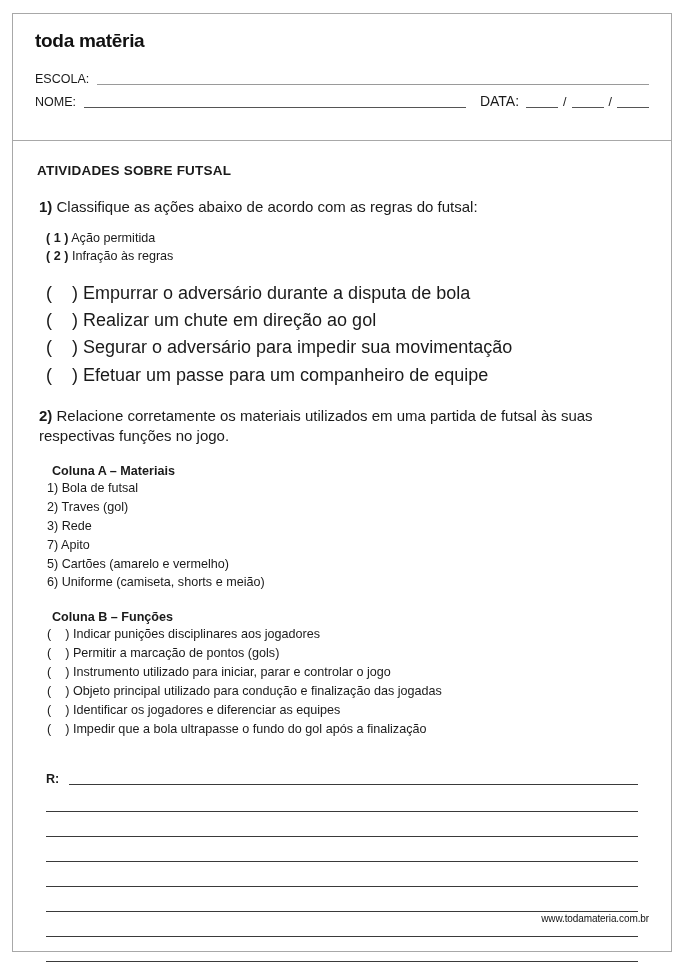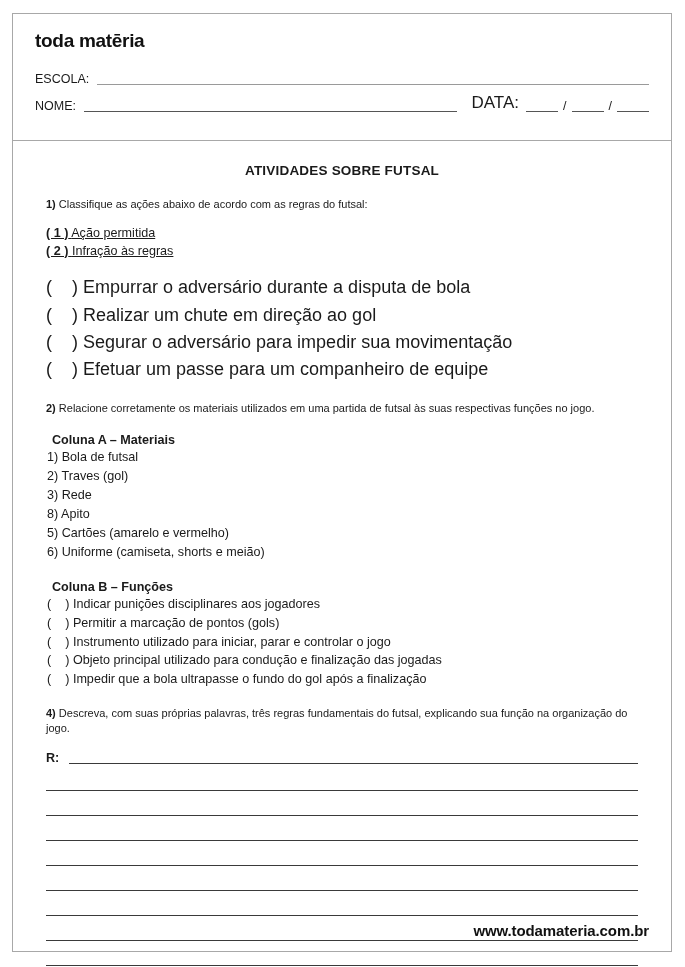--- a/index.html
+++ b/index.html
@@ -62,21 +62,21 @@
   .rule-dark { border-bottom: 1px solid #555555; }
 
   .date-group {
     display: flex;
     align-items: flex-end;
     margin-left: 14px;
     white-space: nowrap;
   }
 
   .date-label {
-    font-size: 17px;
+    font-size: 14px;
     padding-bottom: 1px;
     margin-right: 7px;
   }
 
   .date-blank {
     width: 32px;
     border-bottom: 1px solid #555555;
     height: 1px;
     margin-bottom: 2px;
   }
@@ -85,41 +85,40 @@
     font-size: 12.5px;
     padding: 0 5px;
     padding-bottom: 1px;
     color: #1a1a1a;
   }
 
   
   .body-area { padding: 22px 24px 0 24px; }
 
   .doc-title {
-    text-align: center;
+    text-align: left;
     font-size: 13.5px;
     font-weight: bold;
     letter-spacing: 0.2px;
     margin-bottom: 19px;
   }
 
   .q-text {
-    font-size: 11px;
+    font-size: 15px;
     line-height: 1.33;
-    margin-left: 9px;
+    margin-left: 2px;
   }
 
   .q-num { font-weight: bold; }
 
   .legend { margin-top: 13px; margin-left: 9px; }
 
   .legend-line {
     font-size: 12.6px;
     line-height: 1.42;
-    text-decoration: underline;
   }
 
   .legend-key { font-weight: bold; }
 
   .opt-list { margin-top: 14px; margin-left: 9px; }
 
   .opt-line {
     font-size: 18px;
     line-height: 1.52;
     white-space: pre;
@@ -171,23 +170,23 @@
     height: 1px;
     margin-left: 10px;
     margin-right: 9px;
     margin-bottom: 2px;
   }
 
   
   .footer {
     position: absolute;
     right: 22px;
-    bottom: 12px;
-    font-size: 15px;
-    font-weight: bold;
+    bottom: 27px;
+    font-size: 10px;
+    font-weight: normal;
     letter-spacing: -0.1px;
     color: #111111;
   }
 </style>
 </head>
 <body>
 
 <div class="page">
 
   <div class="header">
@@ -249,42 +248,39 @@
       <div class="q-text">
         <span class="q-num">2)</span>
         <span>Relacione corretamente os materiais utilizados em uma partida de futsal às suas respectivas funções no jogo.</span>
       </div>
 
       <div class="col-head">Coluna A – Materiais</div>
       <div class="col-list">
         <div class="col-item">1) Bola de futsal</div>
         <div class="col-item">2) Traves (gol)</div>
         <div class="col-item">3) Rede</div>
-        <div class="col-item">8) Apito</div>
+        <div class="col-item">7) Apito</div>
         <div class="col-item">5) Cartões (amarelo e vermelho)</div>
         <div class="col-item">6) Uniforme (camiseta, shorts e meião)</div>
       </div>
 
       <div class="col-head">Coluna B – Funções</div>
       <div class="col-list">
         <div class="col-item">(    ) Indicar punições disciplinares aos jogadores</div>
         <div class="col-item">(    ) Permitir a marcação de pontos (gols)</div>
         <div class="col-item">(    ) Instrumento utilizado para iniciar, parar e controlar o jogo</div>
         <div class="col-item">(    ) Objeto principal utilizado para condução e finalização das jogadas</div>
+        <div class="col-item">(    ) Identificar os jogadores e diferenciar as equipes</div>
         <div class="col-item">(    ) Impedir que a bola ultrapasse o fundo do gol após a finalização</div>
       </div>
     </div>
 
     <div class="block-gap"></div>
 
     <div>
-      <div class="q-text">
-        <span class="q-num">4)</span>
-        <span>Descreva, com suas próprias palavras, três regras fundamentais do futsal, explicando sua função na organização do jogo.</span>
-      </div>
 
       <div class="answer-area">
         <div class="answer-first">
           <span class="r-label">R:</span>
           <span class="answer-line-first"></span>
         </div>
         <div class="answer-line"></div>
         <div class="answer-line"></div>
         <div class="answer-line"></div>
         <div class="answer-line"></div>

